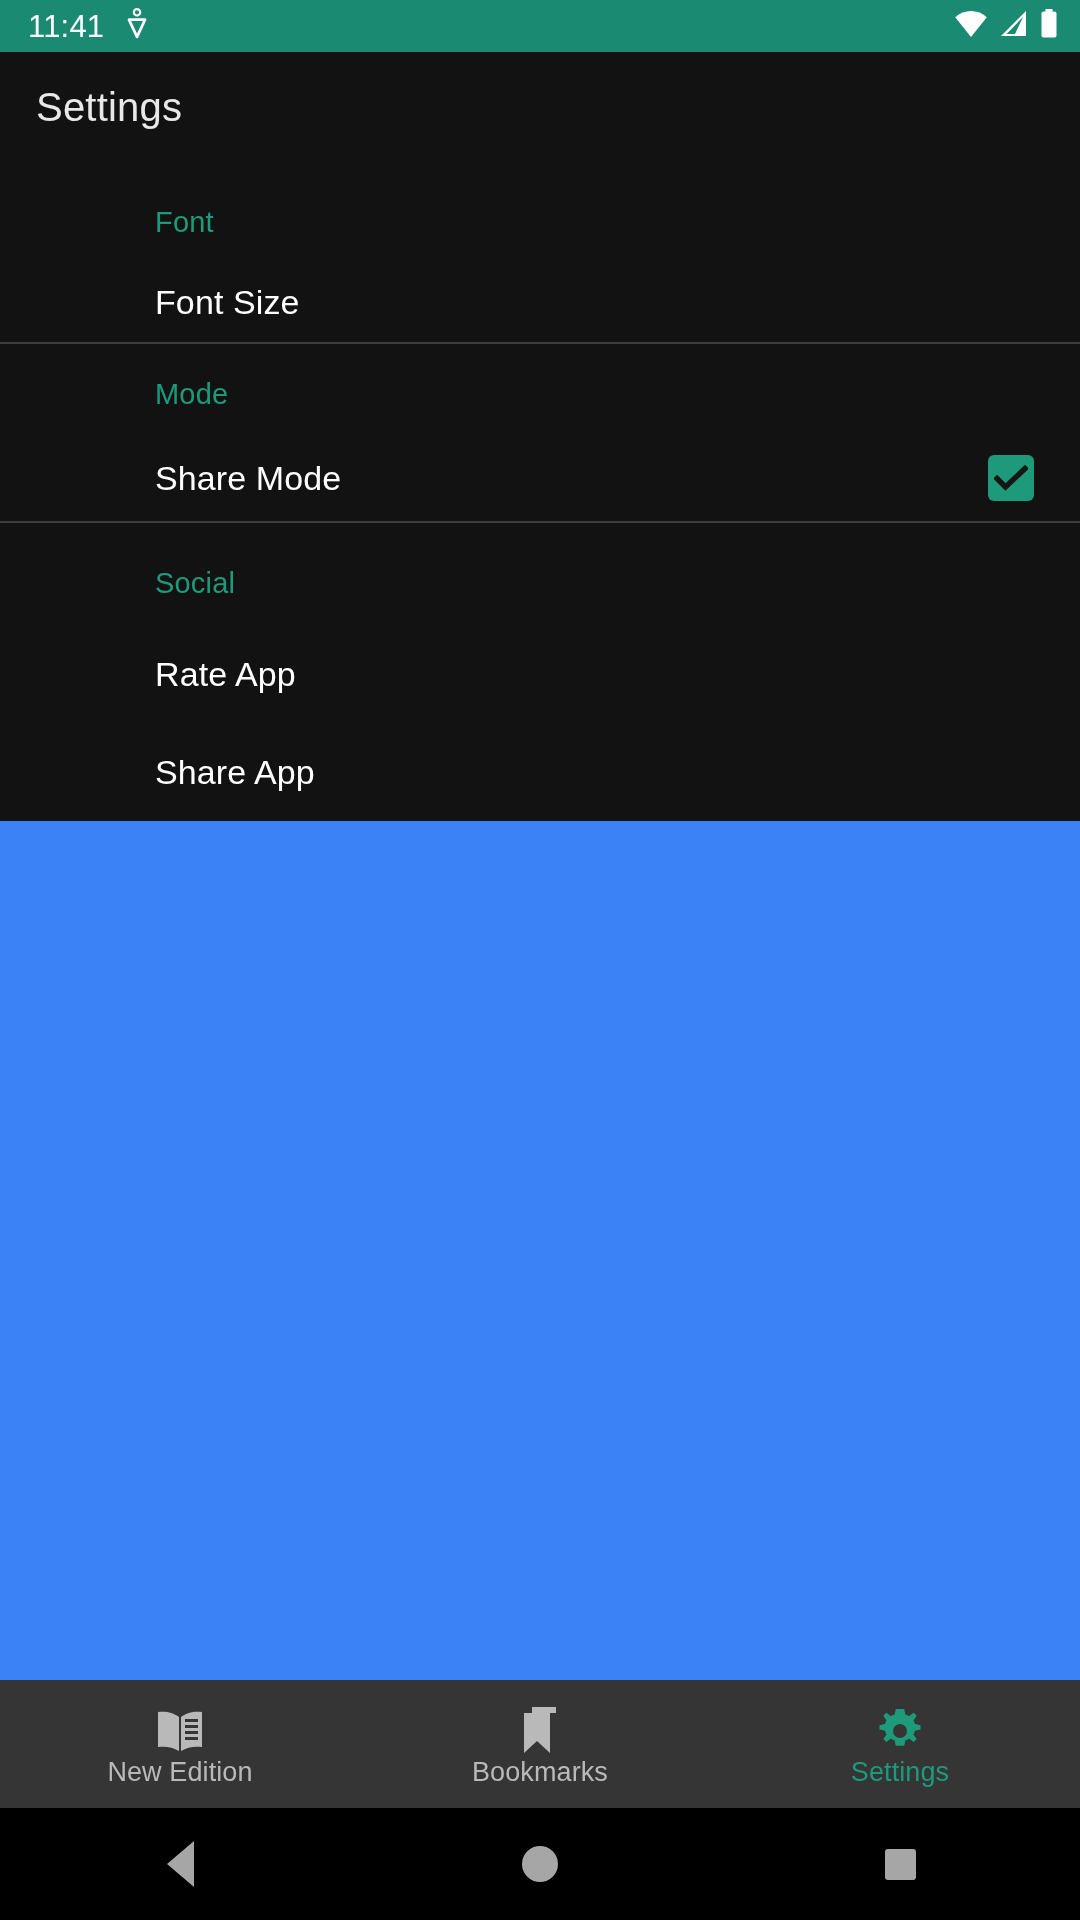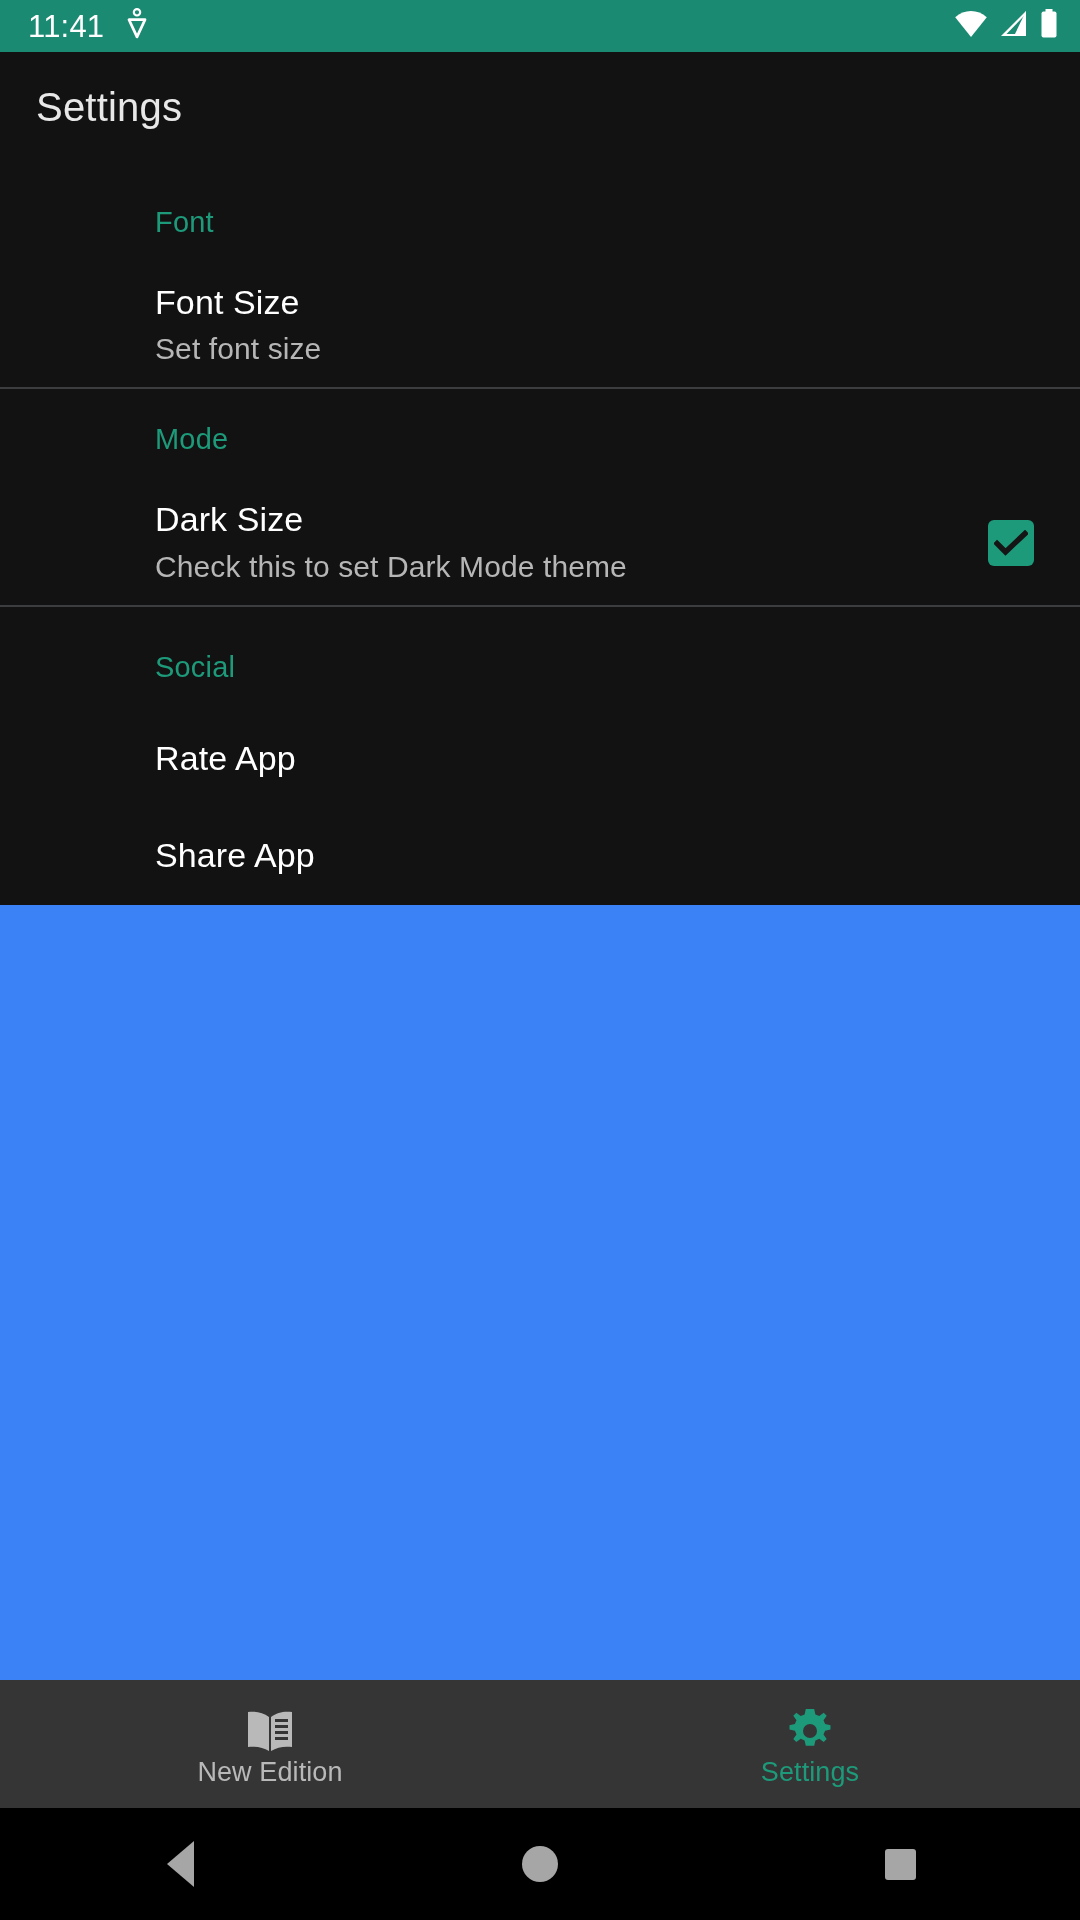--- a/index.html
+++ b/index.html
@@ -167,33 +167,31 @@
     <div class="appbar-title">Settings</div>
   </div>
 
   <div class="prefs">
 
     <div class="pref-group">
       <div class="category">Font</div>
       <div class="pref-row tall">
         <div class="pref-text">
           <div class="pref-title">Font Size</div>
-          <div class="pref-summary">Set font size</div>
         </div>
       </div>
     </div>
 
     <div class="pref-divider"></div>
 
     <div class="pref-group">
       <div class="category mode">Mode</div>
       <div class="pref-row tall">
         <div class="pref-text">
-          <div class="pref-title">Dark Size</div>
-          <div class="pref-summary">Check this to set Dark Mode theme</div>
+          <div class="pref-title">Share Mode</div>
         </div>
         <div class="pref-widget">
           <div class="checkbox">
             <svg width="34" height="26" viewBox="0 0 34 26" aria-hidden="true">
               <path d="M3 13.5 L11.5 22 L31 3.5" fill="none" stroke="#151515" stroke-width="5.4" stroke-linecap="square" stroke-linejoin="miter"></path>
             </svg>
           </div>
         </div>
       </div>
     </div>
@@ -227,20 +225,29 @@
           <rect x="31" y="12" width="13" height="3" fill="#353535"></rect>
           <rect x="31" y="18" width="13" height="3" fill="#353535"></rect>
           <rect x="31" y="24" width="13" height="3" fill="#353535"></rect>
           <rect x="31" y="30" width="13" height="3" fill="#353535"></rect>
         </svg>
       </span>
       <span class="nav-label">New Edition</span>
     </div>
 
 
+    <div class="navitem">
+      <span class="nav-ico">
+        <svg width="44" height="52" viewBox="0 0 44 52" aria-hidden="true">
+          <path d="M14 2 L38 2 L38 8 L20 8 L20 32 L14 26 Z" fill="#b9b9b9"></path>
+          <path d="M6 8 L32 8 L32 48 L19 36 L6 48 Z" fill="#b9b9b9"></path>
+        </svg>
+      </span>
+      <span class="nav-label">Bookmarks</span>
+    </div>
 
     <div class="navitem active">
       <span class="nav-ico">
         <svg width="48" height="48" viewBox="0 0 48 48" aria-hidden="true">
           <path d="M24 2 l4.2 0 1.2 5.4 3.9 1.6 4.4-3.2 3 3 -3.2 4.4 1.6 3.9 5.4 1.2 0 4.2 -5.4 1.2 -1.6 3.9 3.2 4.4 -3 3 -4.4-3.2 -3.9 1.6 -1.2 5.4 -4.2 0 -4.2 0 -1.2-5.4 -3.9-1.6 -4.4 3.2 -3-3 3.2-4.4 -1.6-3.9 -5.4-1.2 0-4.2 5.4-1.2 1.6-3.9 -3.2-4.4 3-3 4.4 3.2 3.9-1.6 1.2-5.4 z" fill="#1d9a7a"></path>
           <circle cx="24" cy="24" r="7" fill="#353535"></circle>
         </svg>
       </span>
       <span class="nav-label">Settings</span>
     </div>

